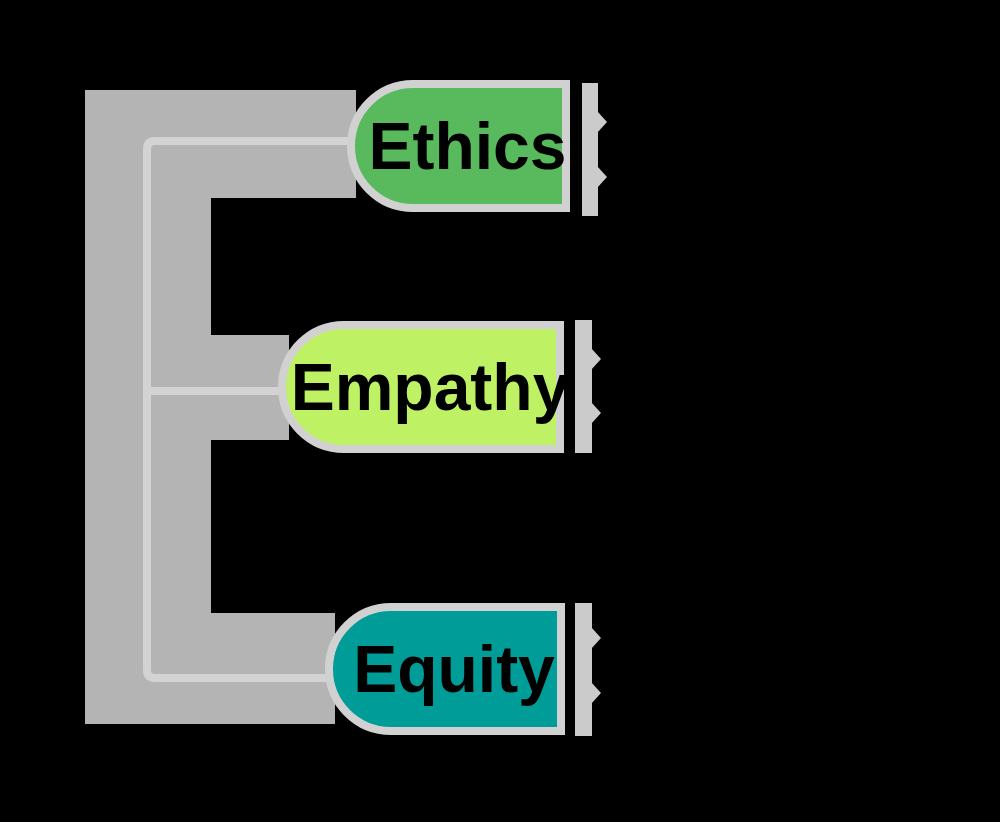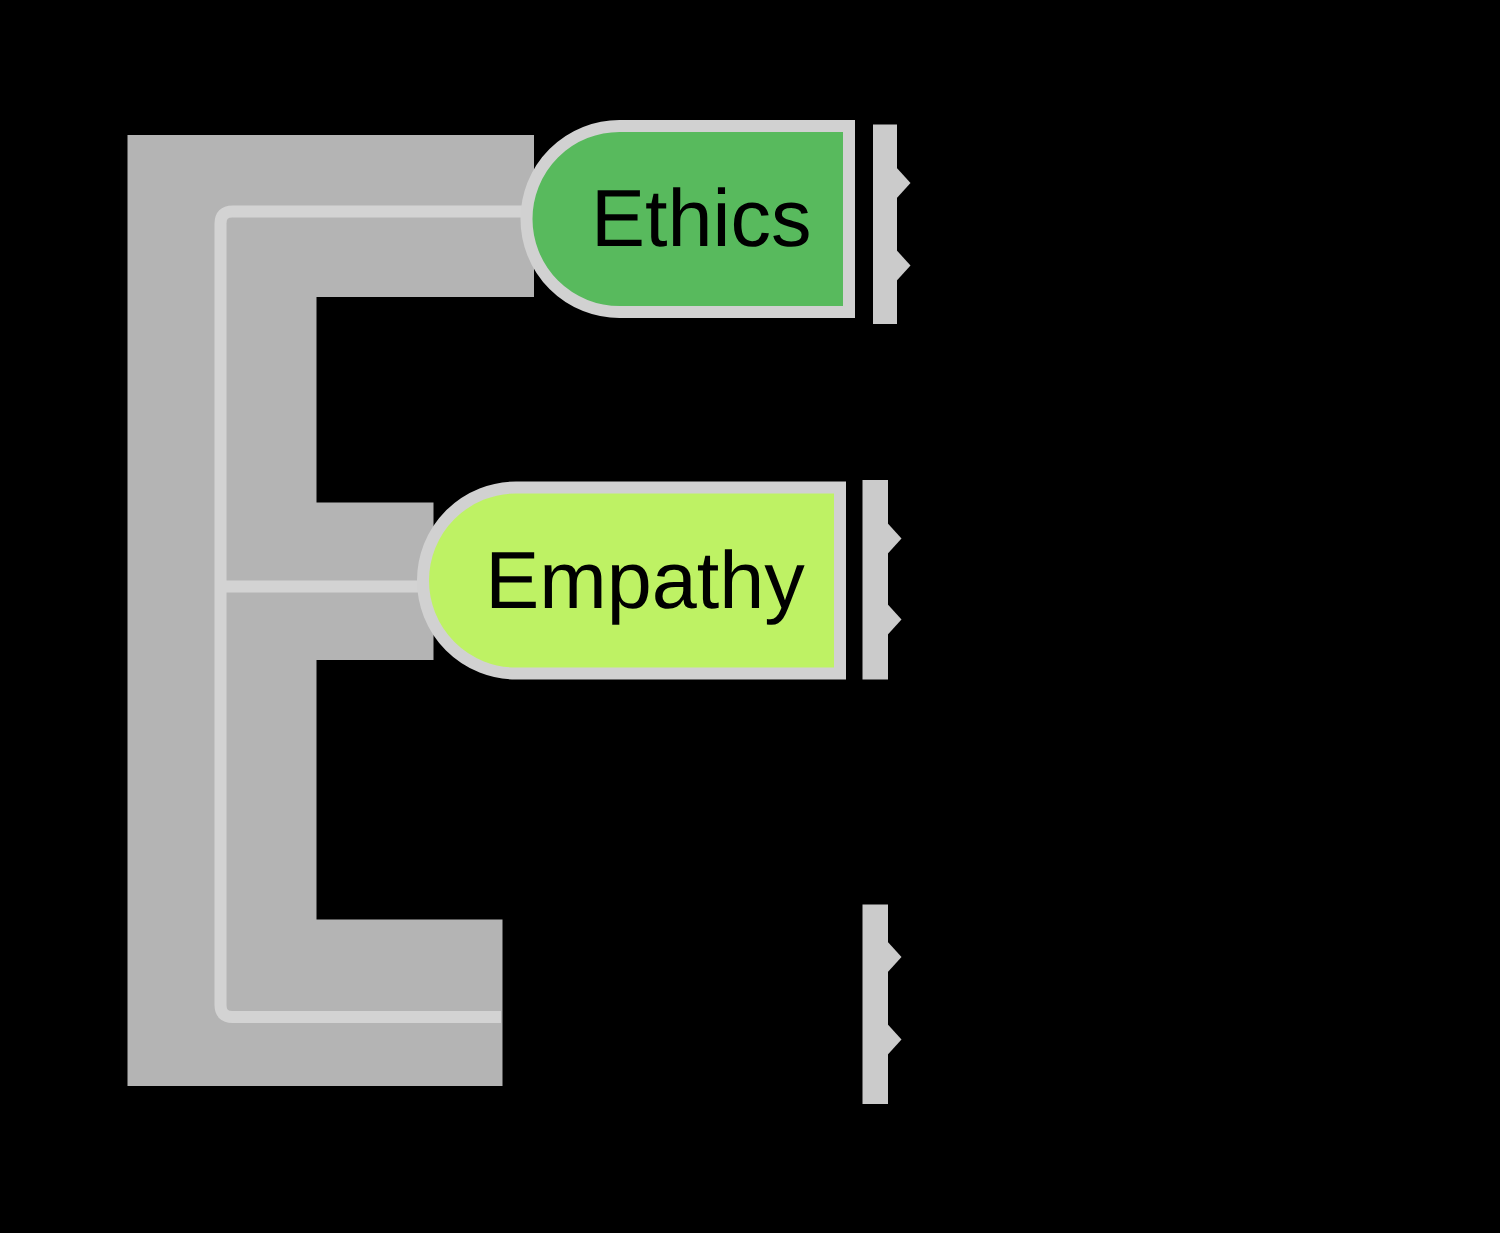--- a/index.html
+++ b/index.html
@@ -29,22 +29,22 @@
     position: absolute;
     box-sizing: border-box;
     border: 8px solid #D1D1D1;
     border-radius: 66px 0 0 66px;
     display: flex;
     align-items: center;
     justify-content: center;
     padding-left: 18px;
   }
   .pill-label {
-    font-size: 54px;
-    font-weight: normal;
+    font-size: 66px;
+    font-weight: bold;
     line-height: 1;
     white-space: nowrap;
     letter-spacing: 0px;
   }
   .bullet-bar {
     position: absolute;
   }
   .chevron {
     position: absolute;
     width: 0;
@@ -72,17 +72,20 @@
   <div class="chevron" style="left: 597px; top: 111px; border-left-color: rgb(203, 203, 203);"></div>
   <div class="chevron" style="left: 597px; top: 166px; border-left-color: rgb(203, 203, 203);"></div>
 
   <div class="pill" style="left: 278px; top: 321px; width: 286px; height: 132px; background: #bef264; border-color: rgb(209, 209, 209);">
     <span class="pill-label" style="color: rgb(0, 0, 0);">Empathy</span>
   </div>
   <div class="bullet-bar" style="left: 575px; top: 320px; width: 17px; height: 133px; background: rgb(203, 203, 203);"></div>
   <div class="chevron" style="left: 591px; top: 348px; border-left-color: rgb(203, 203, 203);"></div>
   <div class="chevron" style="left: 591px; top: 402px; border-left-color: rgb(203, 203, 203);"></div>
 
+  <div class="pill" style="left: 325px; top: 603px; width: 240px; height: 132px; background: rgb(0, 156, 152); border-color: rgb(209, 209, 209);">
+    <span class="pill-label" style="color: rgb(0, 0, 0);">Equity</span>
+  </div>
   <div class="bullet-bar" style="left: 575px; top: 603px; width: 17px; height: 133px; background: rgb(203, 203, 203);"></div>
   <div class="chevron" style="left: 591px; top: 627px; border-left-color: rgb(203, 203, 203);"></div>
   <div class="chevron" style="left: 591px; top: 682px; border-left-color: rgb(203, 203, 203);"></div>
 
 </div>
 
 </body></html>

